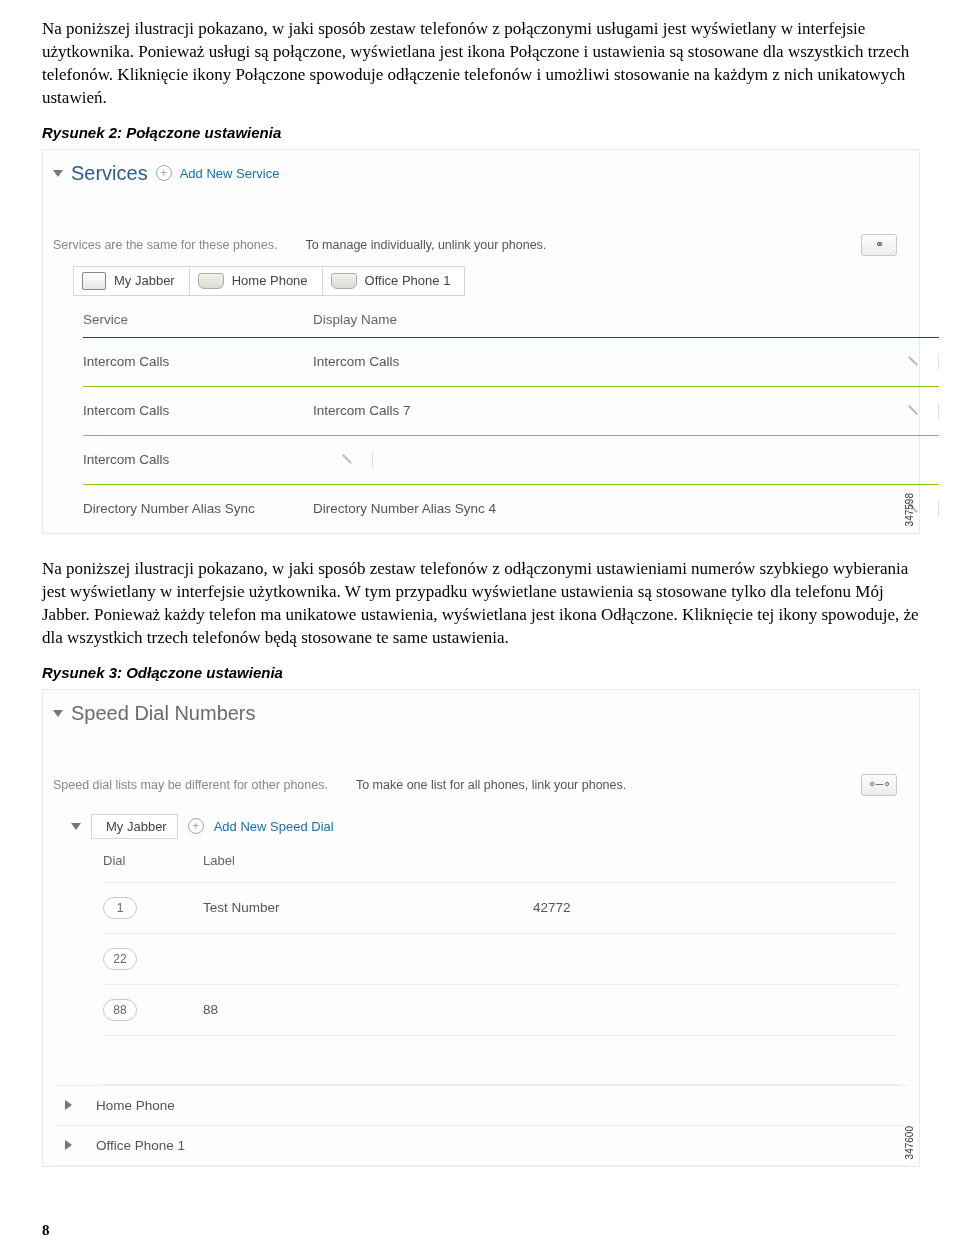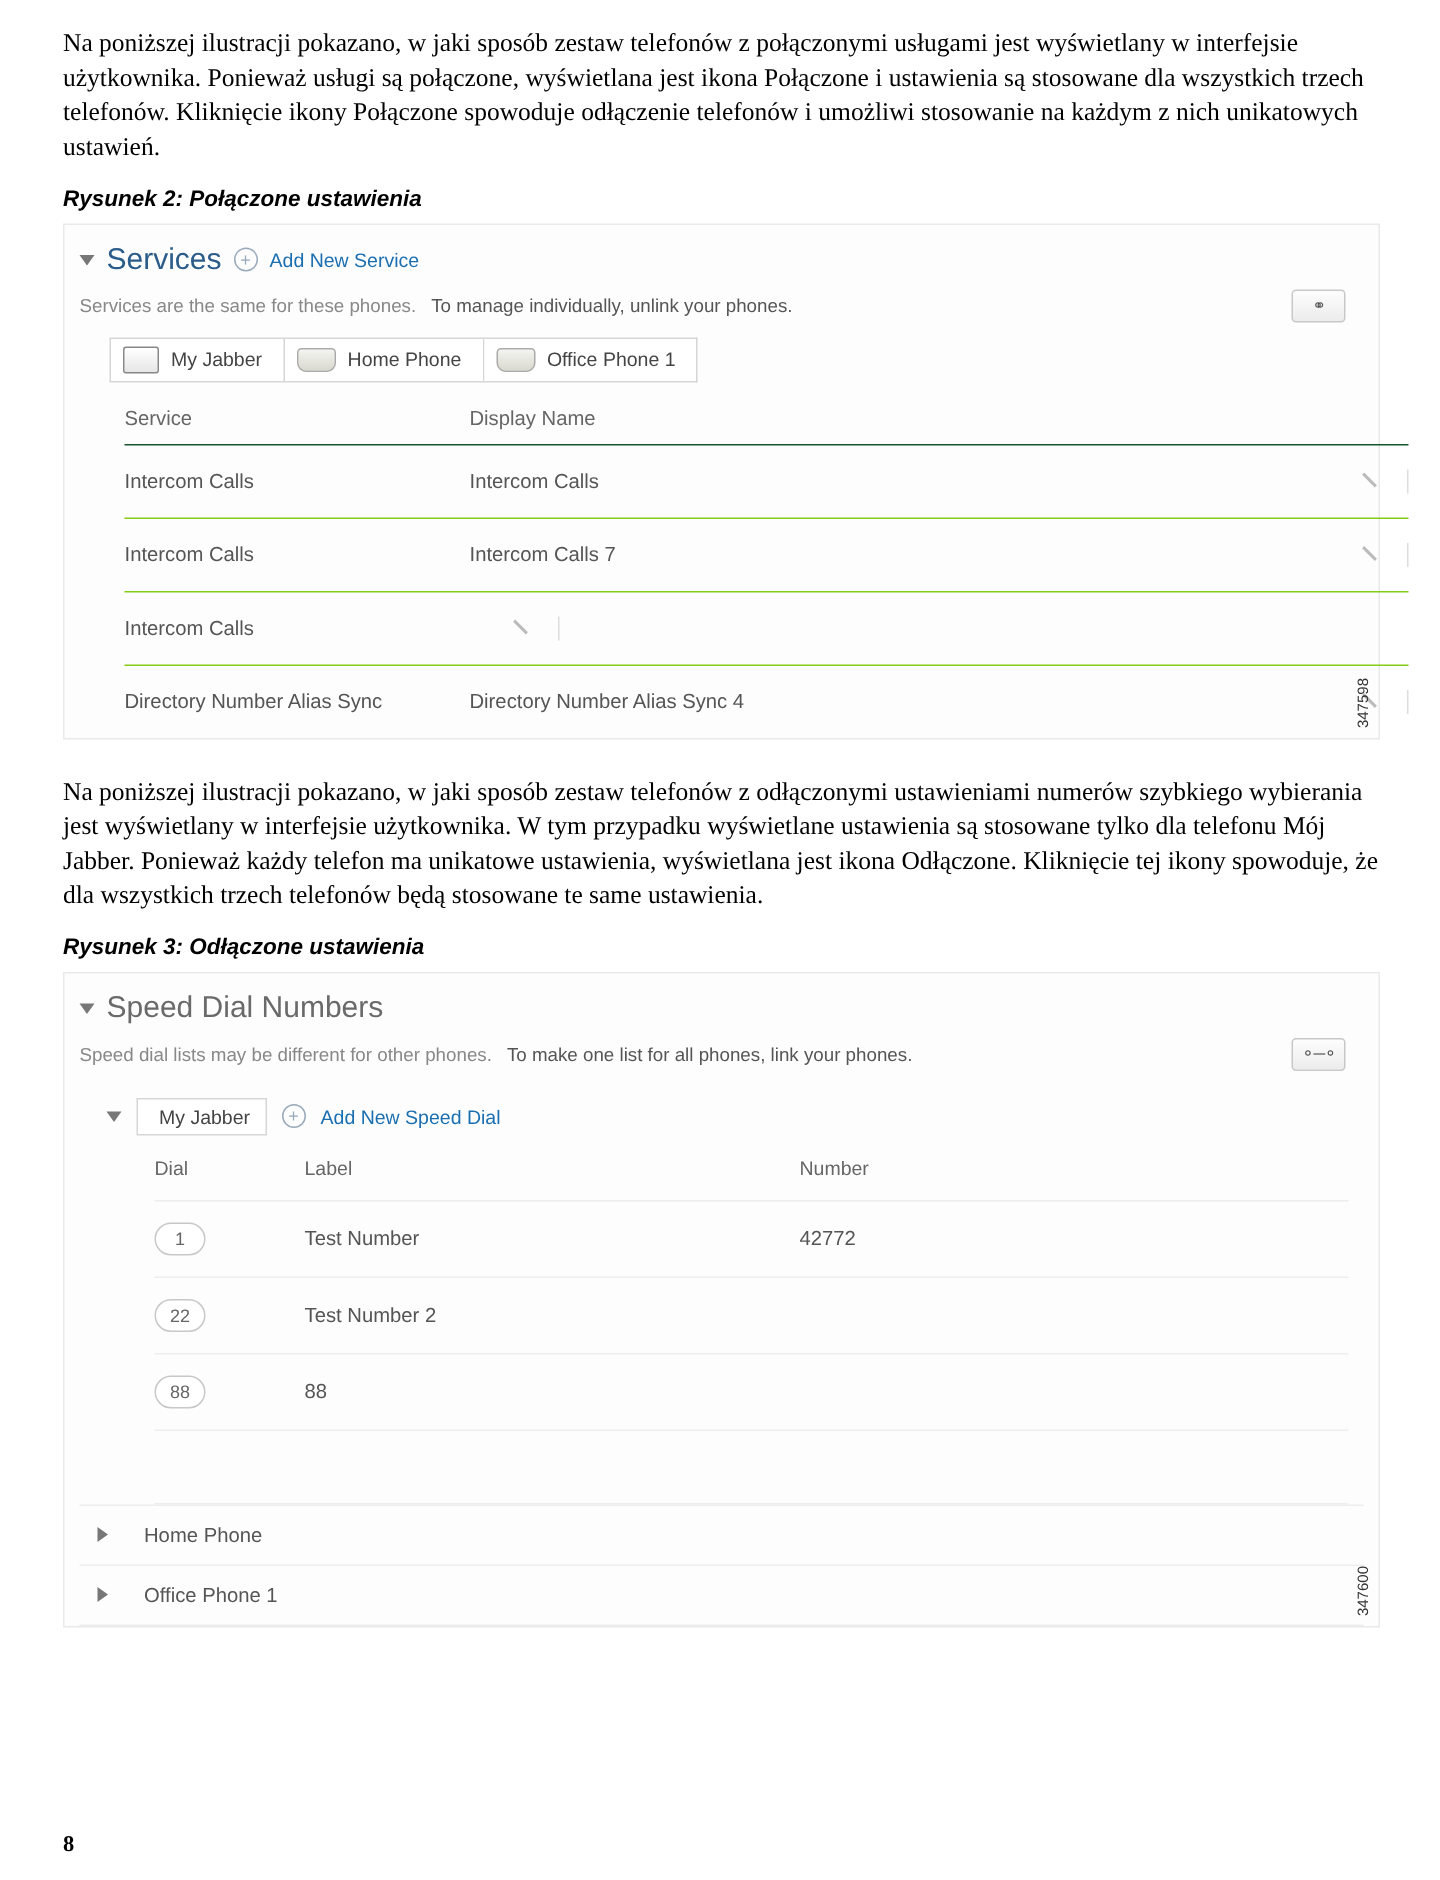--- a/index.html
+++ b/index.html
@@ -69,22 +69,23 @@
   }
   .add-link{
     color:#1a6fb0;
     font-size:13px;
   }
   .sub-note{
     font-size:12.5px;
     color:#888;
     display:flex;
     align-items:center;
-    gap:10px;
+    gap:28px;
     padding:2px 12px 10px 0;
+    margin-top:41px;
   }
   .sub-note .bold{
     color:#555;
     font-weight:normal;
   }
   .link-btn{
     border:1px solid #c8c8c8;
     border-radius:3px;
     background:linear-gradient(#fdfdfd,#ececec);
     width:34px;height:20px;
@@ -301,30 +302,28 @@
         <span>My Jabber</span>
       </span>
       <span class="plus-icon">+</span>
       <span class="add-link">Add New Speed Dial</span>
     </div>
 
     <div class="sd-table">
       <div class="sd-hrow">
         <div class="sd-col-dial">Dial</div>
         <div class="sd-col-label">Label</div>
-        <div class="sd-col-num">Number</div>
       </div>
       <div class="sd-row">
         <div class="sd-col-dial"><span class="dial-badge">1</span></div>
         <div class="sd-col-label">Test Number</div>
         <div class="sd-col-num">42772</div>
       </div>
       <div class="sd-row">
         <div class="sd-col-dial"><span class="dial-badge">22</span></div>
-        <div class="sd-col-label">Test Number 2</div>
       </div>
       <div class="sd-row">
         <div class="sd-col-dial"><span class="dial-badge">88</span></div>
         <div class="sd-col-num">88</div>
       </div>
       <div class="spacer"></div>
     </div>
 
     <div class="dev-line">
       <span class="caret-right"></span>

